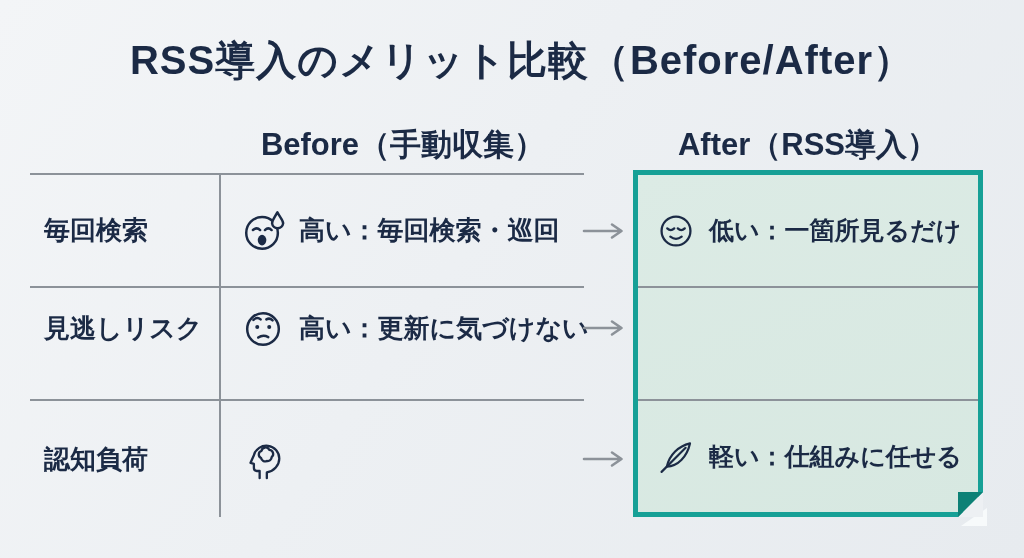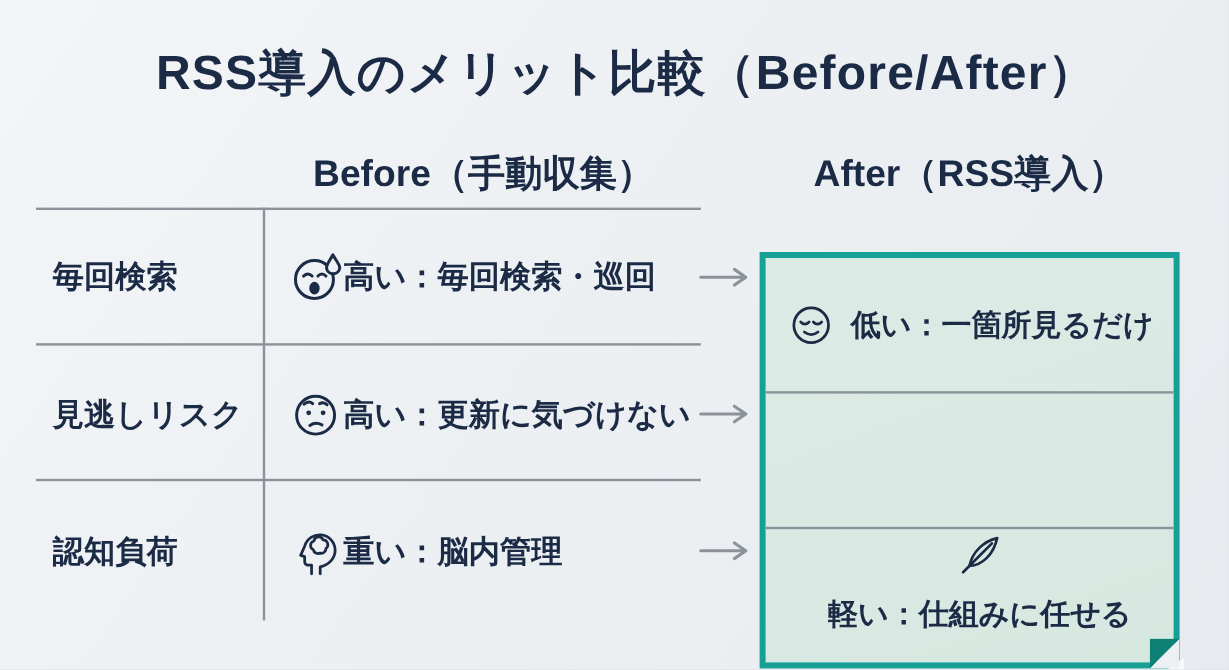--- a/index.html
+++ b/index.html
@@ -47,62 +47,61 @@
   .hline.h2 { top: 399px; }
   .vline {
     position: absolute;
     left: 219px; top: 173px;
     width: 2px; height: 344px;
     background: #8c9299;
   }
 
   
   .r0 { top: 175px; height: 111px; }
-  .r1 { top: 288px; height: 114px; }
+  .r1 { top: 271px; height: 114px; }
   .r2 { top: 401px; height: 116px; }
 
   .row-label {
     position: absolute;
     left: 44px; width: 170px;
     display: flex; align-items: center;
     font-size: 26px; font-weight: 800;
   }
   .before-cell {
     position: absolute;
     left: 240px; width: 335px;
-    display: flex; align-items: center; 
+    display: flex; align-items: center; gap: 13px;
     font-size: 26px; font-weight: 800;
     white-space: nowrap;
   }
   .arrow-wrap {
     position: absolute;
     left: 581px; width: 46px;
     display: flex; align-items: center; justify-content: center;
   }
 
   
   .after-box {
     position: absolute;
     left: 633px; top: 170px;
     width: 350px; height: 347px;
     border: 5px solid #16a096;
     background: linear-gradient(160deg, #dcebe5 0%, #d7e8e1 100%);
-    margin-top: 40px;
   }
   .after-row {
     position: absolute;
     left: 0; right: 0;
     display: flex; align-items: center; gap: 12px;
     padding-left: 17px;
     font-size: 25px; font-weight: 800;
     white-space: nowrap;
   }
   .after-row.a0 { top: 0;     height: 111px; }
   .after-row.a1 { top: 113px; height: 111px; }
-  .after-row.a2 { top: 226px; height: 111px; flex-direction: column; }
+  .after-row.a2 { top: 226px; height: 111px; }
   .after-div {
     position: absolute; left: 0; right: 0; height: 2px;
     background: #8c9299;
   }
   .after-div.d0 { top: 111px; }
   .after-div.d1 { top: 224px; }
 
   
   .fold-shine {
     position: absolute; right: -9px; bottom: -14px;
@@ -172,21 +171,20 @@
     <span>高い：更新に気づけない</span>
   </div>
 
   <div class="before-cell r2">
     <span class="icon">
       <svg width="46" height="46" viewBox="0 0 48 48" fill="none" stroke="#1b2a45" stroke-width="2.4" stroke-linecap="round" stroke-linejoin="round">
         <path d="M28 44 V38 C35.5 36.5 41 30.5 41 23.5 A13.5 13.5 0 0 0 14.5 20 L11 28 L14.5 29 V33.5 C14.5 35.2 15.8 36.5 17.5 36.5 H20.5 V44"></path>
         <path d="M22 23 a4 4 0 0 1 0.5 -7.5 a4.2 4.2 0 0 1 8 -1 a4.2 4.2 0 0 1 2.5 7.5 a4 4 0 0 1 -5 4 a4.2 4.2 0 0 1 -6 -3 z"></path>
       </svg>
     </span>
-    <span>重い：脳内管理</span>
   </div>
 
   <div class="arrow-wrap r0">
     <svg width="44" height="18" viewBox="0 0 44 18" fill="none" stroke="#8c9299" stroke-width="2.6" stroke-linecap="round" stroke-linejoin="round">
       <path d="M2 9 H38 M30 2.5 L39.5 9 L30 15.5"></path>
     </svg>
   </div>
   <div class="arrow-wrap r1">
     <svg width="44" height="18" viewBox="0 0 44 18" fill="none" stroke="#8c9299" stroke-width="2.6" stroke-linecap="round" stroke-linejoin="round">
       <path d="M2 9 H38 M30 2.5 L39.5 9 L30 15.5"></path>

